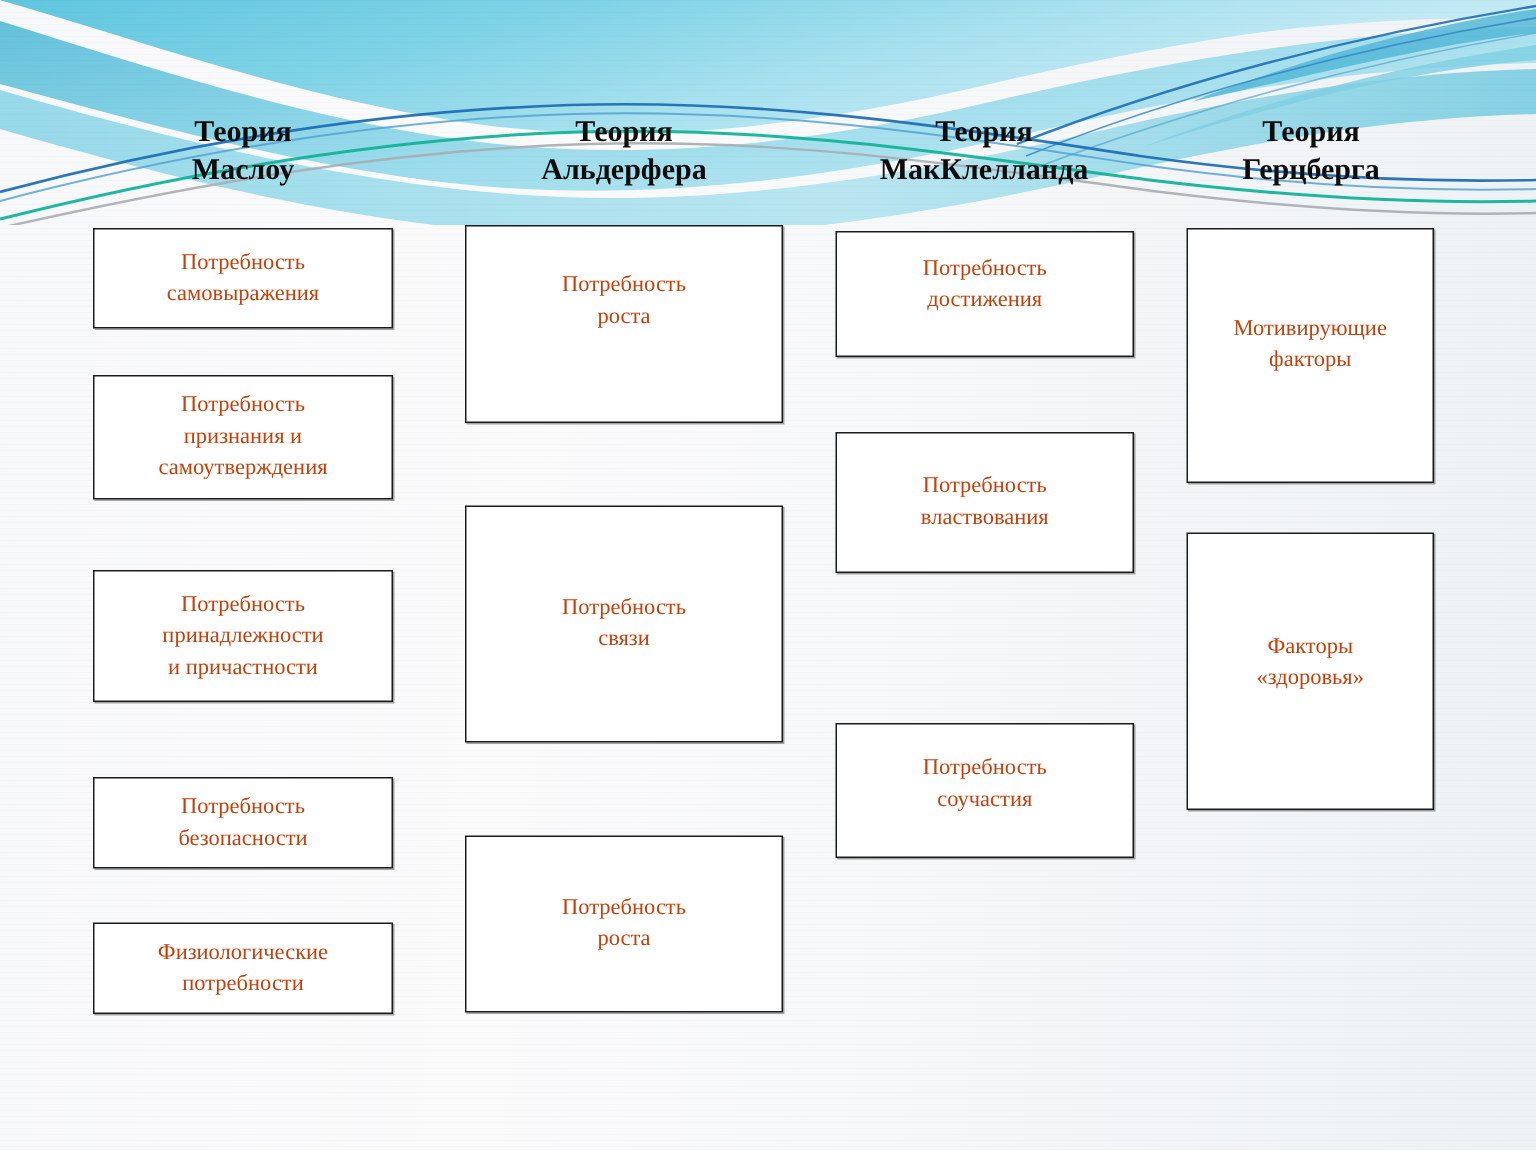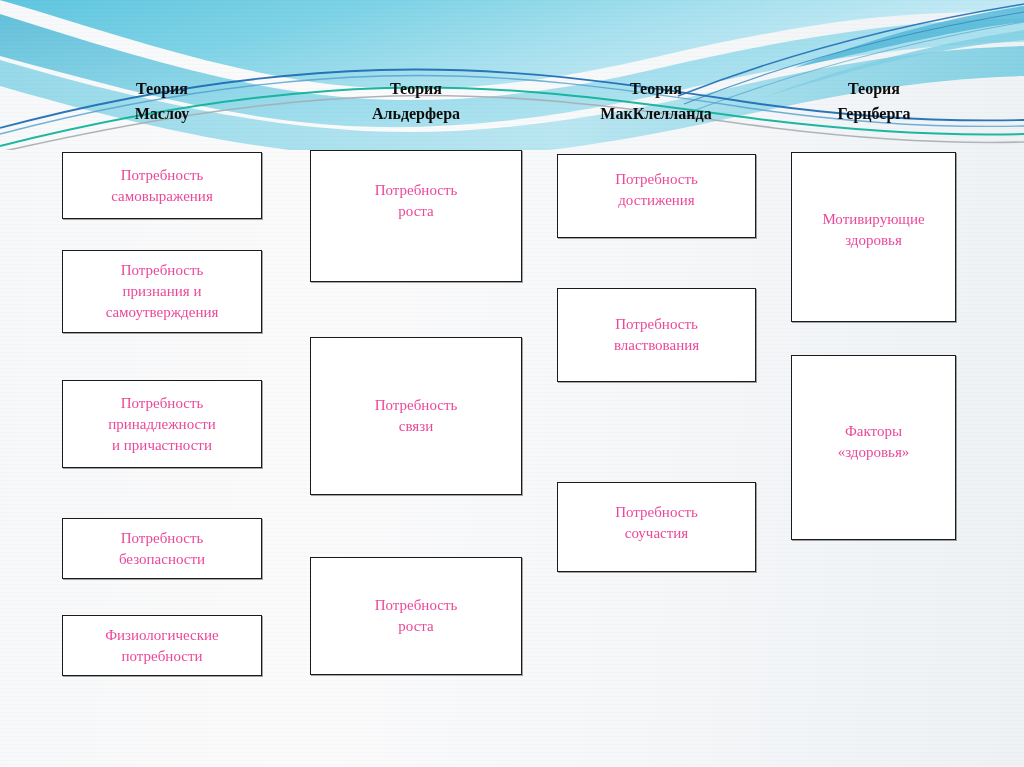--- a/index.html
+++ b/index.html
@@ -45,41 +45,41 @@
         rgba(0,0,0,0.014) 1px,
         rgba(255,255,255,0) 1px,
         rgba(255,255,255,0) 4px);
   }
 
   
   .col-header {
     position: absolute;
     text-align: center;
     font-weight: bold;
-    font-size: 16px;
+    font-size: 20px;
     line-height: 25px;
     color: #0c0c0c;
     letter-spacing: 0px;
     white-space: pre-line;
   }
 
   
   .node-box {
     position: absolute;
     box-sizing: border-box;
     background: #ffffff;
     border: 1.6px solid #1b1b1b;
     box-shadow: 1px 1px 0 rgba(0,0,0,0.35);
     display: flex;
     align-items: center;
     justify-content: center;
     text-align: center;
     font-size: 15px;
     line-height: 21px;
-    color: #ec4899;
+    color: #c2410c;
     white-space: pre-line;
     padding: 2px 4px;
   }
 
   .box-label { display: block; width: 100%; }
 </style>
 </head>
 <body>
 
 <div id="slide">
@@ -217,20 +217,20 @@
     <span class="box-label">Потребность
 властвования</span>
   </div>
   <div class="node-box" style="left:557px; top:482px; width:199px; height:90px;">
     <span class="box-label" style="margin-top:-8px">Потребность
 соучастия</span>
   </div>
 
   <div class="node-box" style="left:791px; top:152px; width:165px; height:170px;">
     <span class="box-label" style="margin-top:-14px">Мотивирующие
-здоровья</span>
+факторы</span>
   </div>
   <div class="node-box" style="left:791px; top:355px; width:165px; height:185px;">
     <span class="box-label" style="margin-top:-12px">Факторы
 «здоровья»</span>
   </div>
 
 </div>
 
 </body></html>

